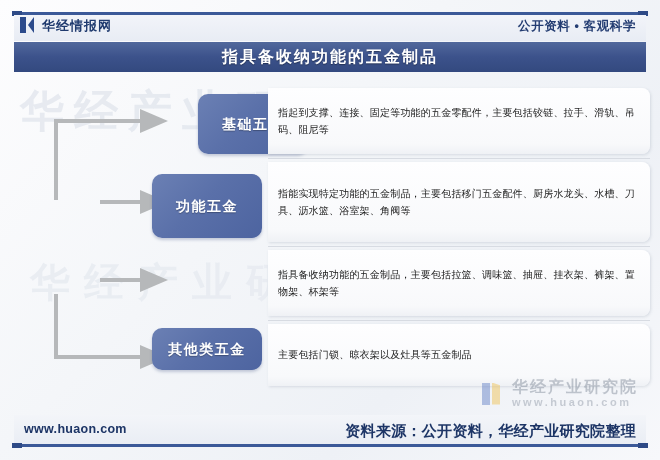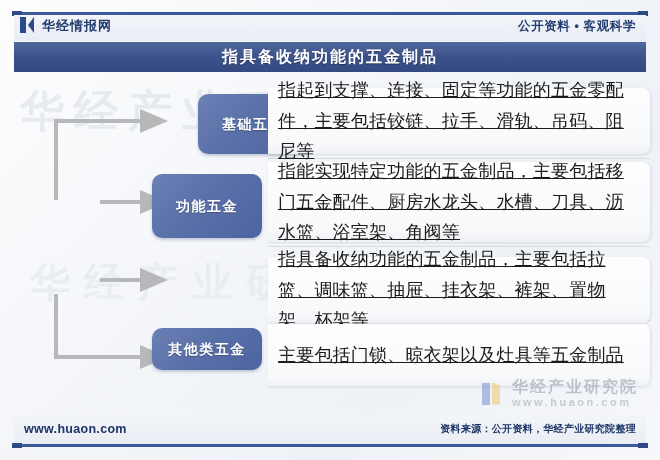--- a/index.html
+++ b/index.html
@@ -148,29 +148,28 @@
     left: 268px;
     width: 382px;
     background: linear-gradient(to bottom, #fefeff 0%, #f8f9fb 85%, #eff1f5 100%);
     border-top-right-radius: 8px;
     border-bottom-right-radius: 8px;
     box-shadow: 1px 1px 3px rgba(120,130,150,.22);
     display: flex; align-items: center;
   }
   .desc-panel .txt {
     padding: 0 14px 0 10px;
-    font-size: 18px;
+    font-size: 10px;
     color: #1b1b1b;
     line-height: 1.72;
     letter-spacing: .2px;
-    text-decoration: underline;
   }
   .d-0 { top: 16px;  height: 66px; }
   .d-1 { top: 90px;  height: 80px; }
-  .d-2 { top: 185px; height: 66px; justify-content: flex-end; }
+  .d-2 { top: 178px; height: 66px; justify-content: flex-end; }
   .d-3 { top: 252px; height: 62px; }
 
   .divider {
     position: absolute;
     left: 268px; width: 382px; height: 1px;
     background: #d7dbe2;
   }
 
   
   svg.links { position: absolute; left: 0; top: 0; width: 660px; height: 330px; }
@@ -209,21 +208,21 @@
     background: linear-gradient(to bottom, #f3f5f9 0%, #e9edf4 100%);
   }
   .footer-url {
     position: absolute;
     left: 24px; top: 422px;
     font-size: 12.5px; color: #1d3566; font-weight: 700; letter-spacing: .3px;
   }
   .footer-src {
     position: absolute;
     right: 24px; top: 422px;
-    font-size: 10px; color: #1d3566; font-weight: 700; letter-spacing: .3px;
+    font-size: 15px; color: #1d3566; font-weight: 700; letter-spacing: .3px;
   }
 </style>
 </head>
 <body>
 
 <div id="page">
 
   <div class="bg-watermark">华经产业研究院</div>
   <div class="bg-watermark2">华经产业研究院</div>
 

